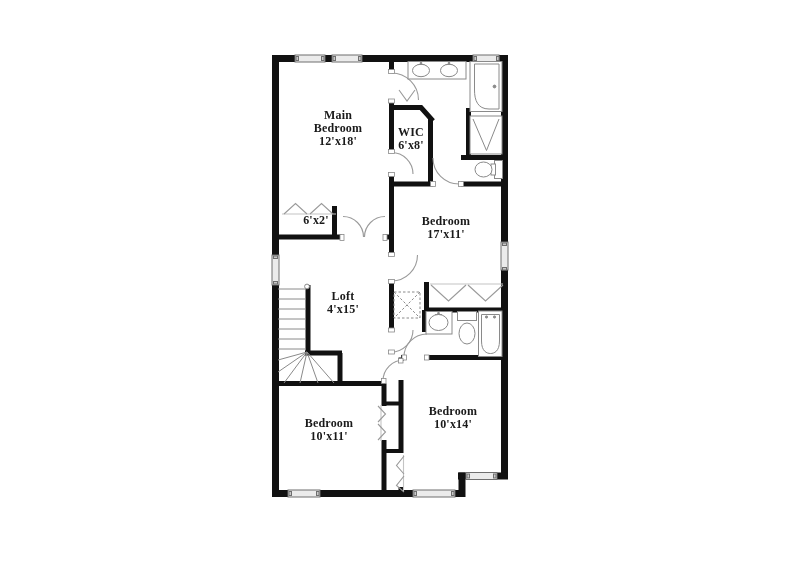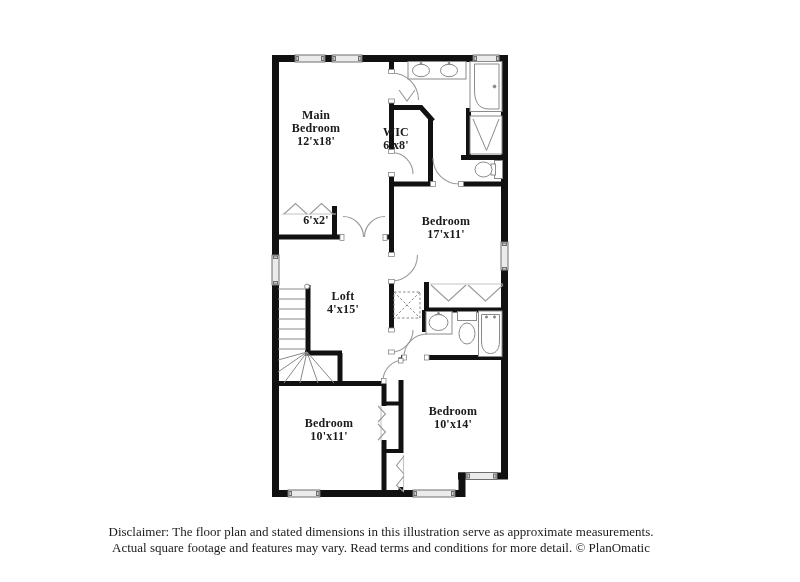--- a/index.html
+++ b/index.html
@@ -221,25 +221,25 @@
         <circle cx="486.5" cy="317" r="1.1" fill="#8a8a8a"></circle>
           <circle cx="494.5" cy="317" r="1.1" fill="#8a8a8a"></circle>
       </g>
       <g stroke-dasharray="2.5 2">
         <rect x="394" y="292" width="26" height="26" fill="none"></rect>
         <path d="M394,292 L420,318 M420,292 L394,318" fill="none"></path>
       </g>
     </g>
   </svg>
 
-  <div class="room-label wrap" style="left:316px;top:128px">
+  <div class="room-label wrap" style="left:338px;top:128px">
     <span class="rname">Main Bedroom</span>
     <span class="rdims">12'x18'</span>
   </div>
-  <div class="room-label" style="left:396px;top:139px">
+  <div class="room-label" style="left:411px;top:139px">
     <span class="rname">WIC</span>
     <span class="rdims">6'x8'</span>
   </div>
   <div class="room-label" style="left:316px;top:220px">
     <span class="rdims">6'x2'</span>
   </div>
   <div class="room-label" style="left:446px;top:228px">
     <span class="rname">Bedroom</span>
     <span class="rdims">17'x11'</span>
   </div>
@@ -249,18 +249,14 @@
   </div>
   <div class="room-label" style="left:329px;top:430px">
     <span class="rname">Bedroom</span>
     <span class="rdims">10'x11'</span>
   </div>
   <div class="room-label" style="left:453px;top:418px">
     <span class="rname">Bedroom</span>
     <span class="rdims">10'x14'</span>
   </div>
 
-  <div class="footer">
-    <div>Disclaimer: The floor plan and stated dimensions in this illustration serve as approximate measurements.</div>
-    <div>Actual square footage and features may vary. Read terms and conditions for more detail. © PlanOmatic</div>
-  </div>
 
 </div>
 
 </body></html>

